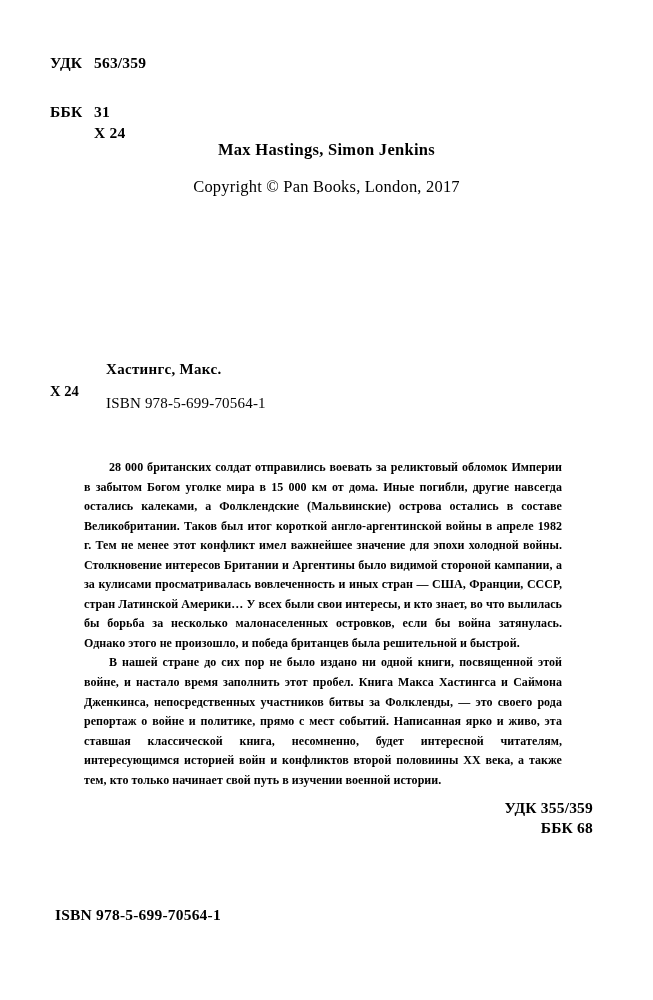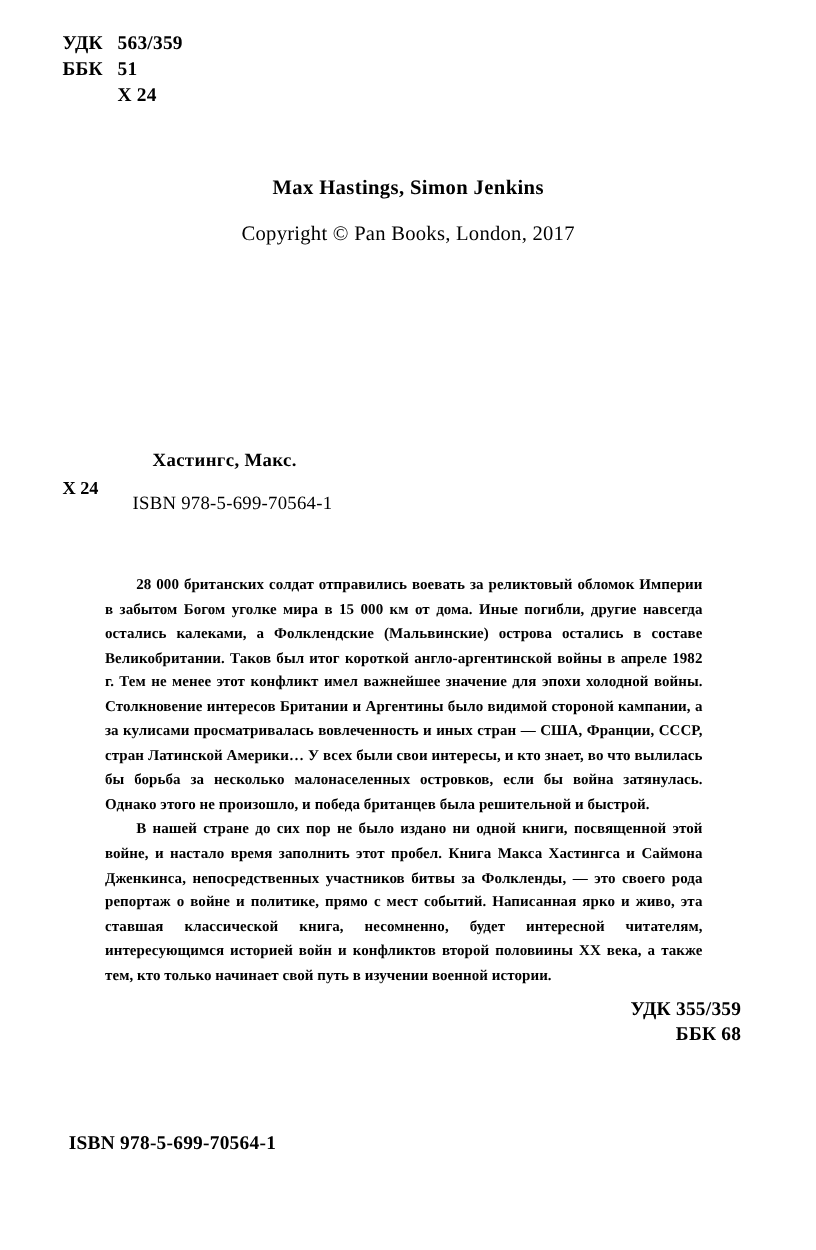--- a/index.html
+++ b/index.html
@@ -30,20 +30,21 @@
     font-size: 15.5px;
     line-height: 21px;
     letter-spacing: 0.2px;
   }
   .udk-row {
     white-space: pre;
   }
   .udk-label {
     display: inline-block;
     width: 44px;
+    margin-top: 28px;
   }
   .udk-x24 {
     padding-left: 44px;
   }
 
   
   .title-block {
     position: absolute;
     left: 0;
     right: 0;
@@ -71,21 +72,21 @@
     position: absolute;
     left: 50px;
     right: 60px;
     top: 360px;
     font-size: 14.6px;
     line-height: 19.5px;
   }
   .biblio-author {
     font-weight: bold;
     font-size: 15px;
-    margin-left: 72px;
+    margin-left: 56px;
     letter-spacing: 0.3px;
   }
   .biblio-body {
     position: relative;
     margin-top: 2px;
   }
   .biblio-sign {
     position: absolute;
     left: 0;
     top: 0;
@@ -162,21 +163,21 @@
     letter-spacing: 0.2px;
   }
 </style>
 </head>
 <body>
 
 <div class="page">
 
   <div class="udk-block">
     <div class="udk-row"><span class="udk-label">УДК</span><span>563/359</span></div>
-    <div class="udk-row"><span class="udk-label">ББК</span><span>51</span></div>
+    <div class="udk-row"><span class="udk-label">ББК</span><span>31</span></div>
     <div class="udk-row udk-x24">Х 24</div>
   </div>
 
   <div class="title-block">
     <div class="title-authors">Max Hastings, Simon Jenkins</div>
     <div class="title-copyright">Copyright © Pan Books, London, 2017</div>
   </div>
 
   <div class="biblio">
     <div class="biblio-author">Хастингс, Макс.</div>

